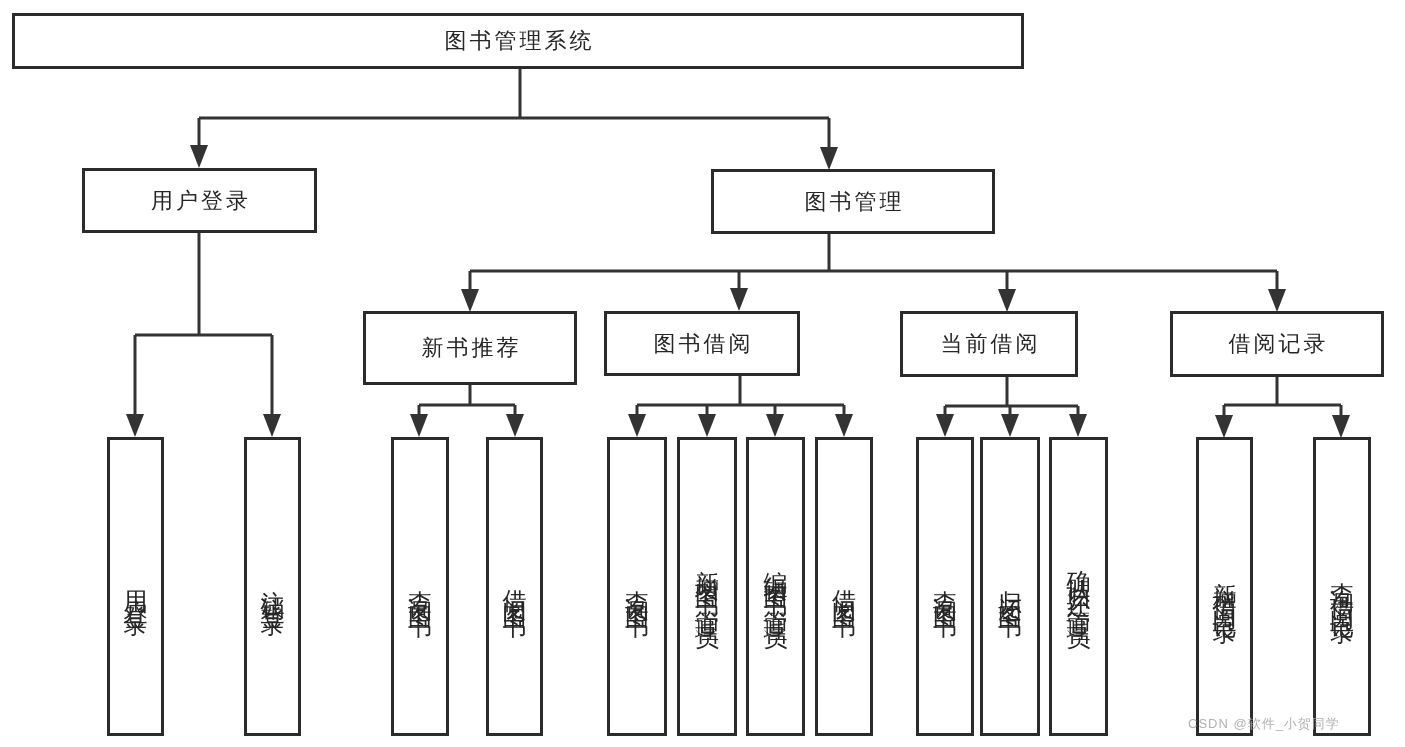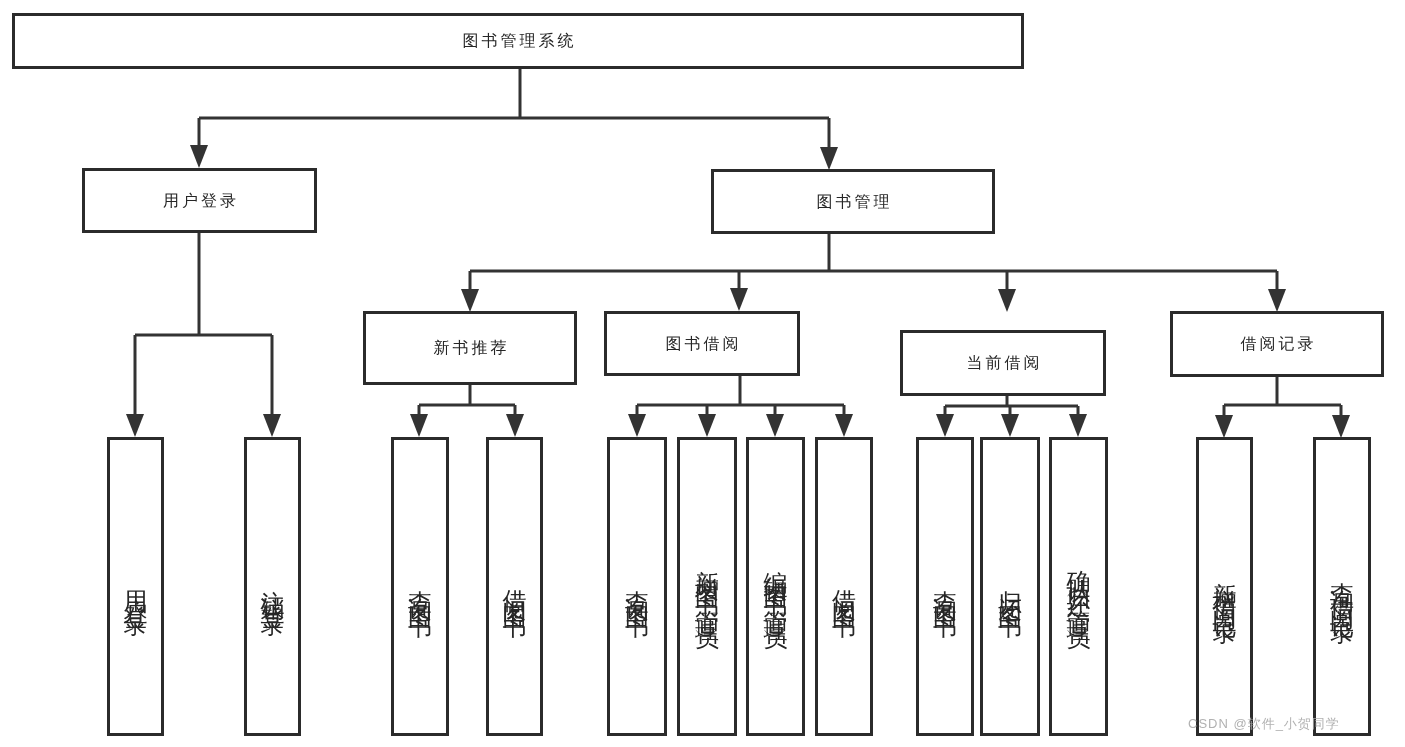--- a/index.html
+++ b/index.html
@@ -30,21 +30,21 @@
     position: absolute;
     box-sizing: border-box;
     background: var(--box-bg);
     border: 3px solid var(--border);
     color: var(--text);
     display: flex;
     align-items: center;
     justify-content: center;
     text-align: center;
   }
-  .h-node { font-size: 16px; letter-spacing: 3px; line-height: 1; }
+  .h-node { font-size: 22px; letter-spacing: 3px; line-height: 1; }
   .h-node span { display: inline-block; margin-left: 3px;  }
   .v-node {
     writing-mode: vertical-rl;
     text-orientation: mixed;
     font-size: 24px;
     letter-spacing: 8px;
     line-height: 1;
   }
   .watermark {
     position: absolute;
@@ -135,21 +135,21 @@
   <div class="node h-node" style="left:711px;top:169px;width:284px;height:65px">
     <span>图书管理</span>
   </div>
 
   <div class="node h-node" style="left:363px;top:311px;width:214px;height:74px">
     <span>新书推荐</span>
   </div>
   <div class="node h-node" style="left:604px;top:311px;width:196px;height:65px">
     <span>图书借阅</span>
   </div>
-  <div class="node h-node" style="left:900px;top:330px;width:206px;height:66px">
+  <div class="node h-node" style="left:900px;top:311px;width:178px;height:66px">
     <span>当前借阅</span>
   </div>
   <div class="node h-node" style="left:1170px;top:311px;width:214px;height:66px">
     <span>借阅记录</span>
   </div>
 
   <div class="node v-node" style="left:107px;top:437px;width:57px;height:299px">
     <span>用户登录</span>
   </div>
   <div class="node v-node" style="left:244px;top:437px;width:57px;height:299px">

